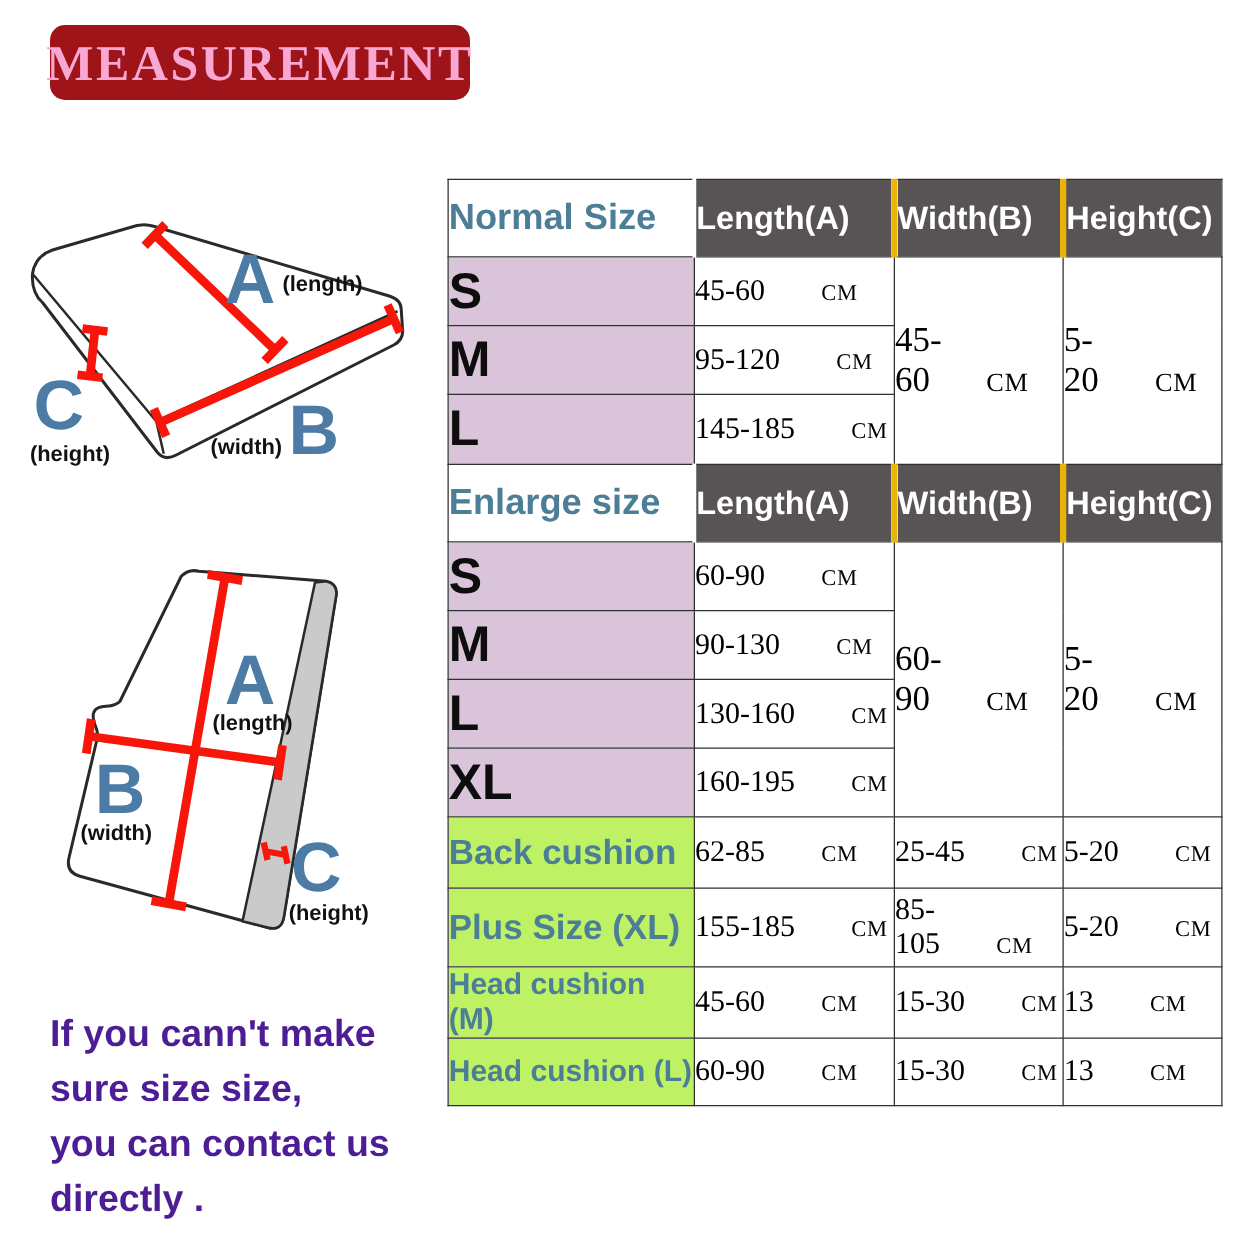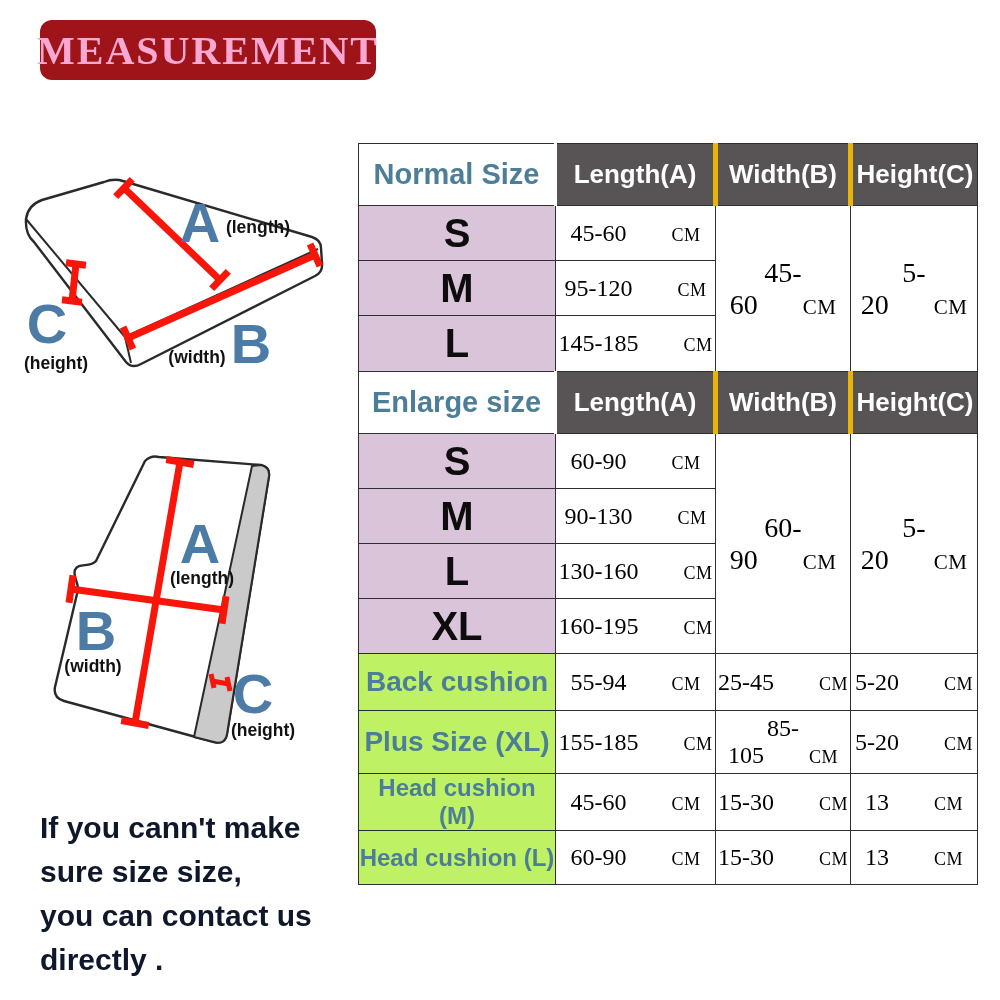--- a/index.html
+++ b/index.html
@@ -13,27 +13,27 @@
           letter-spacing:2px;}
 
   
   .diag{position:absolute;}
   #diag-seat{left:20px;top:165px;}
   #diag-back{left:42px;top:450px;}
   .big-letter{font-family:"Liberation Sans",sans-serif;font-weight:700;font-size:56px;fill:#4C7BA6;}
   .dim-label{font-family:"Liberation Sans",sans-serif;font-weight:700;font-size:17.5px;fill:#111111;}
 
   
-  .note{position:absolute;left:40px;top:806px;font-weight:700;font-size:30px;color:#0f172a;
+  .note{position:absolute;left:40px;top:806px;font-weight:700;font-size:30px;color:#4c1d95;
         line-height:44px;white-space:nowrap;}
 
   
   table.size-table{position:absolute;left:358px;top:143px;border-collapse:collapse;
         table-layout:fixed;width:619px;}
-  .size-table td,.size-table th{border:1px solid #2f2f2f;text-align:center;vertical-align:middle;
+  .size-table td,.size-table th{border:1px solid #2f2f2f;text-align:left;vertical-align:middle;
         padding:0;overflow:hidden;}
   .size-table th.title{background:#ffffff;color:#4D7E97;font-weight:700;font-size:29px;}
   .size-table th.dark{background:#585456;color:#ffffff;font-weight:700;font-size:26px;
         border-left:3px solid #ffffff;border-right:5px solid #eab308;}
   .size-table th.dark.lastcol{border-right:1px solid #2f2f2f;}
   .size-table td.size{background:#D9C4DA;font-weight:700;font-size:40px;color:#0d0d0d;}
   .size-table td.val{font-family:"Liberation Serif",serif;font-size:24px;color:#000;background:#fff;}
   .size-table td.val.big{font-size:28px;}
   .size-table td.val .unit{font-size:0.75em;letter-spacing:0.5px;margin-left:45px;}
   .size-table td.lbl{background:#bef264;color:#4D7E97;font-weight:700;}
@@ -150,21 +150,21 @@
     <tr class="r-std">
       <td class="size">L</td>
       <td class="val"><span>130-160</span><span class="unit">CM</span></td>
     </tr>
     <tr class="r-std">
       <td class="size">XL</td>
       <td class="val"><span>160-195</span><span class="unit">CM</span></td>
     </tr>
     <tr class="r-back">
       <td class="lbl lbl-28">Back cushion</td>
-      <td class="val"><span>55-94</span><span class="unit">CM</span></td>
+      <td class="val"><span>62-85</span><span class="unit">CM</span></td>
       <td class="val"><span>25-45</span><span class="unit">CM</span></td>
       <td class="val"><span>5-20</span><span class="unit">CM</span></td>
     </tr>
     <tr class="r-plus">
       <td class="lbl lbl-28">Plus Size (XL)</td>
       <td class="val"><span>155-185</span><span class="unit">CM</span></td>
       <td class="val"><span>85-105</span><span class="unit">CM</span></td>
       <td class="val"><span>5-20</span><span class="unit">CM</span></td>
     </tr>
     <tr class="r-head">

